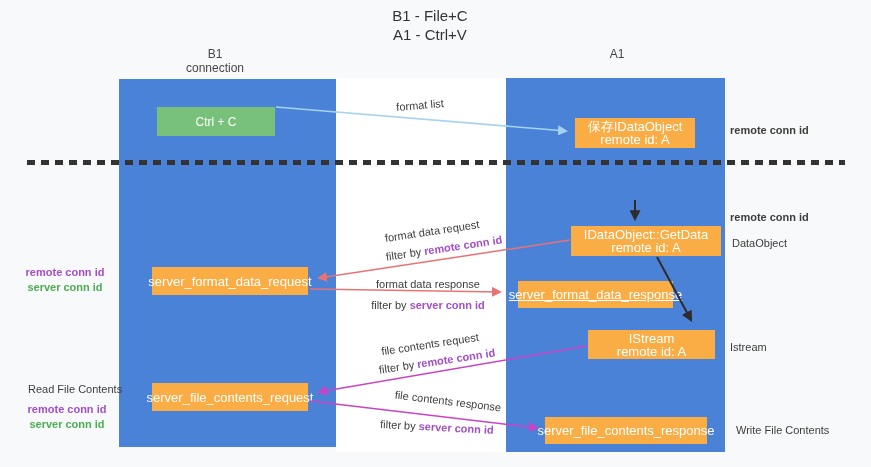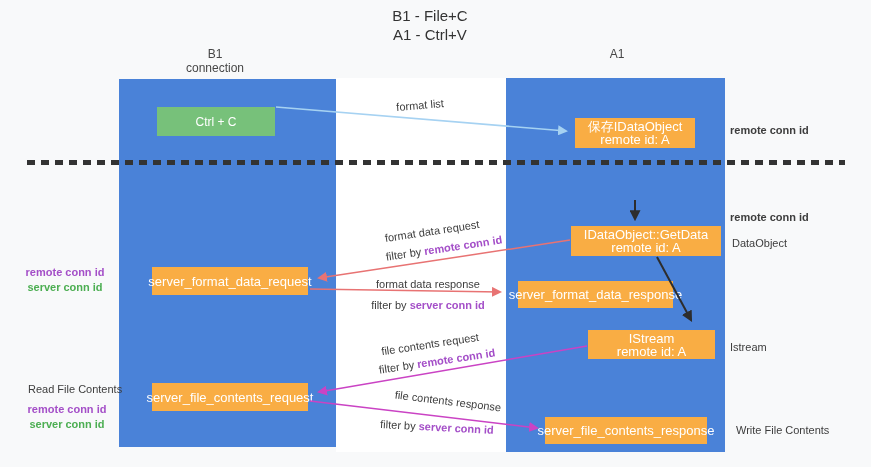--- a/index.html
+++ b/index.html
@@ -14,21 +14,21 @@
   .hdr-left{left:135px;top:47px;}
   .hdr-right{left:537px;top:47px;}
   .node{position:absolute;display:flex;flex-direction:column;align-items:center;justify-content:center;color:#fff;text-align:center;z-index:3;}
   .green{background:#77c17a;font-size:12px;}
   .orange{background:#f9ad44;font-size:13px;line-height:13px;}
   .n-ctrl-c{left:157px;top:95px;width:118px;height:29px;margin-top:12px;}
   .n-ctrl-v{left:575px;top:172px;width:121px;height:27px;}
   .n-save{left:575px;top:118px;width:120px;height:30px;}
   .n-getdata{left:571px;top:226px;width:150px;height:30px;}
   .n-fmt-req{left:152px;top:267px;width:156px;height:28px;}
-  .n-fmt-resp{left:518px;top:281px;width:155px;height:27px;}
+  .n-fmt-resp{left:518px;top:281px;width:155px;height:27px;text-decoration:underline;}
   .n-istream{left:588px;top:330px;width:127px;height:29px;}
   .n-file-req{left:152px;top:383px;width:156px;height:28px;}
   .n-file-resp{left:545px;top:417px;width:162px;height:27px;}
   .dashed{position:absolute;left:27px;top:160px;width:818px;height:5px;z-index:5;
     background:repeating-linear-gradient(90deg,#333 0 8px,transparent 8px 14px);}
   svg.arrows{position:absolute;left:0;top:0;z-index:4;pointer-events:none;}
   .edge-label{position:absolute;white-space:nowrap;font-size:11px;color:#3d3d3d;z-index:6;transform:translate(-50%,-50%);}
   .rot-n8{transform:translate(-50%,-50%) rotate(-8.5deg);}
   .rot-n5{transform:translate(-50%,-50%) rotate(-5deg);}
   .rot-p7{transform:translate(-50%,-50%) rotate(7deg);}

